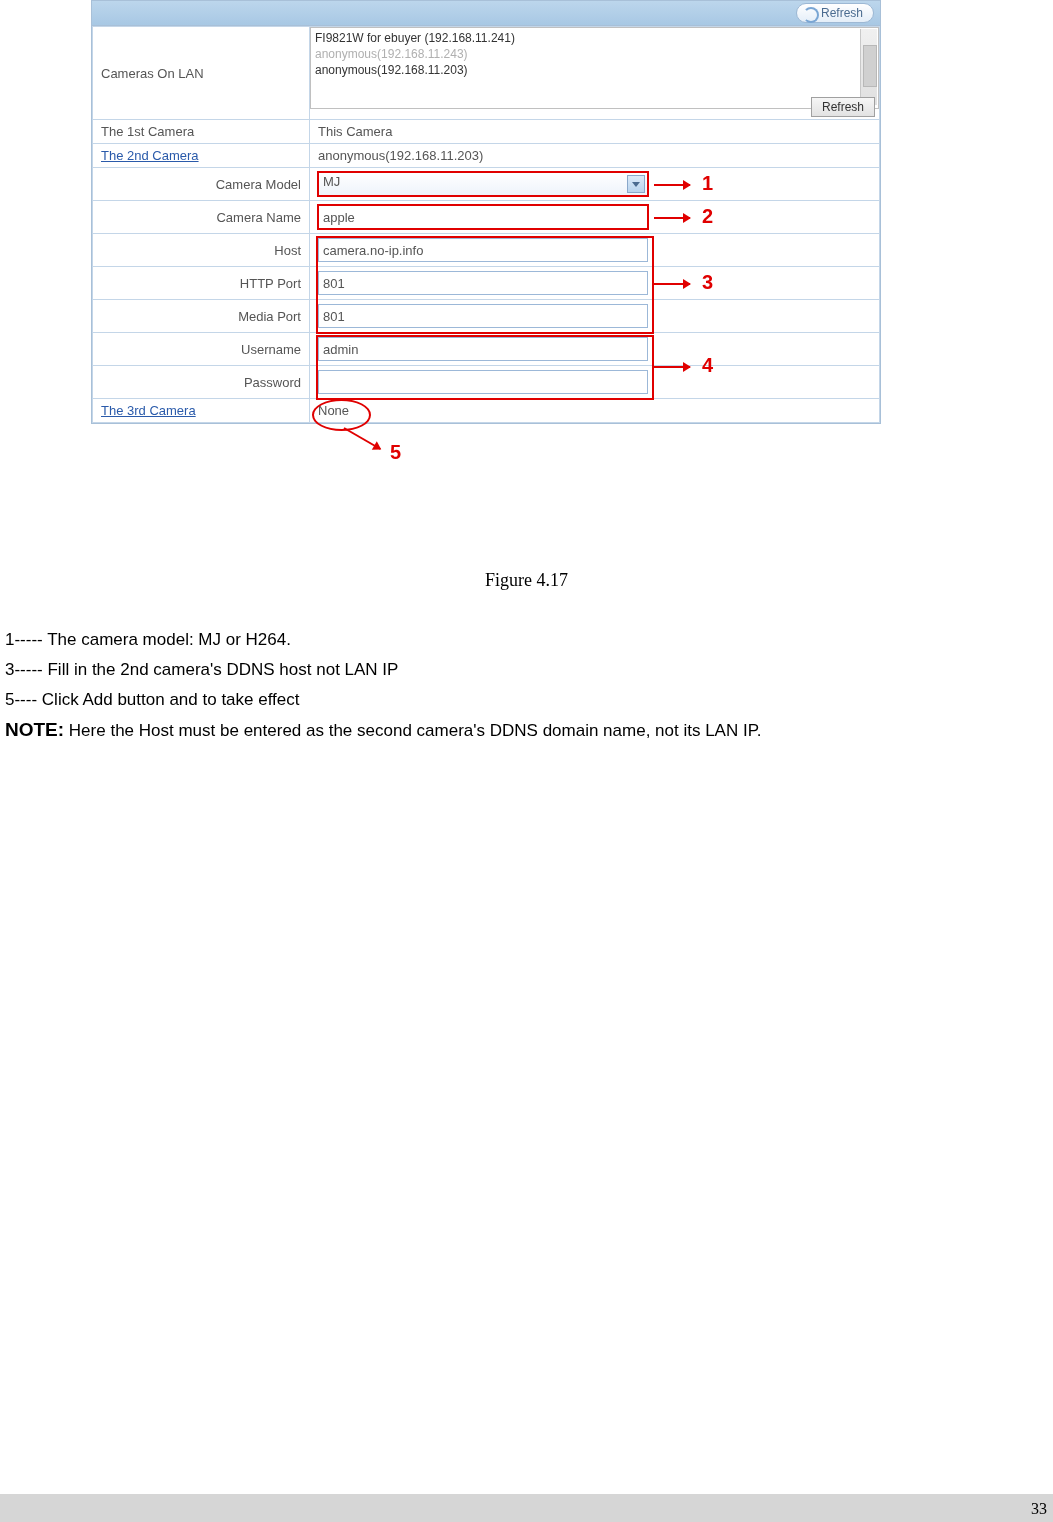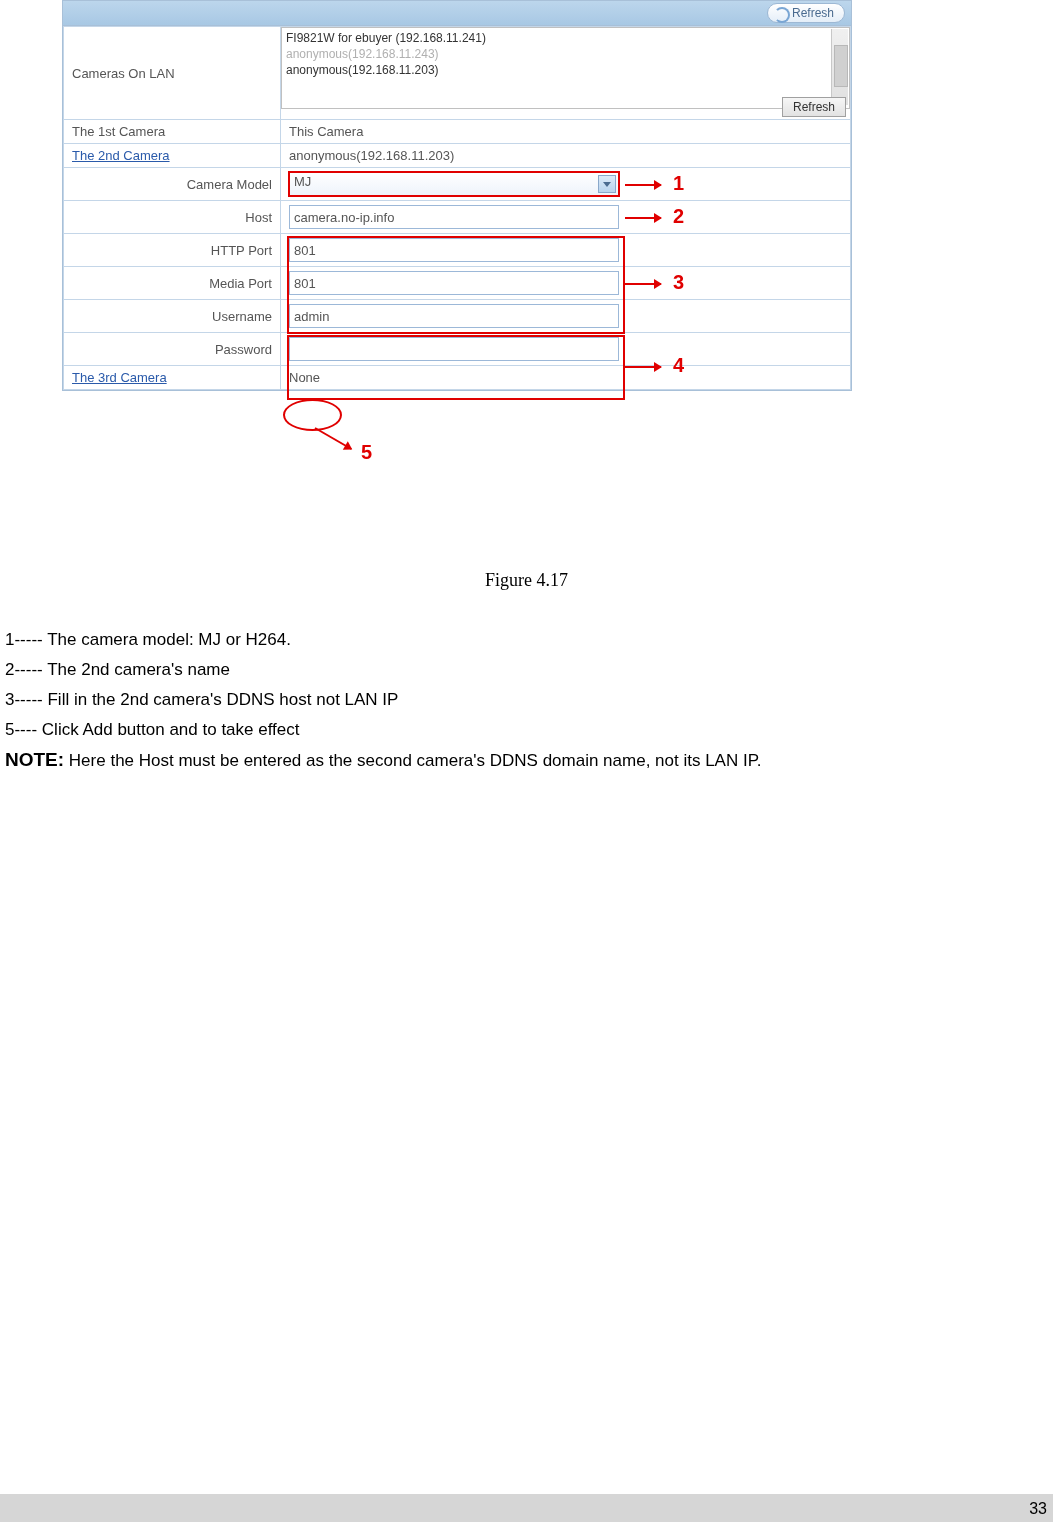--- a/index.html
+++ b/index.html
@@ -11,21 +11,21 @@
     background: #fff;
     width: 1053px;
   }
   .page {
     position: relative;
     width: 1053px;
     height: 1522px;
   }
   .figure-wrap {
     position: absolute;
-    left: 62px;
+    left: 91px;
     top: 0;
     width: 790px;
   }
   .panel {
     border: 1px solid #a8c0d8;
     background: #fff;
   }
   .topbar {
     height: 24px;
     background: linear-gradient(#bcd6ec, #a8c8e4);
@@ -202,21 +202,21 @@
   .footer-bar {
     position:absolute;
     left:0; bottom:0;
     width:100%; height:28px;
     background:#d6d6d6;
   }
   .page-num {
     position:absolute;
     right:6px;
     bottom:4px;
-    font-family:Liberation Sans, sans-serif;
+    font-family:Liberation Serif, serif;
     font-size:16px;
     color:#000;
   }
   
   .redbox {
     position:absolute;
     border:2px solid #e00000;
     pointer-events:none;
   }
 </style>
@@ -263,20 +263,26 @@
         <tr>
           <td class="sub-lbl">Camera Model</td>
           <td class="val">
             <div class="fld sel highlight-red" id="fld-model" style="position:relative;">
               <span>MJ</span>
               <span class="sel-arrow"></span>
             </div>
           </td>
         </tr>
         <tr>
+          <td class="sub-lbl">Camera Name</td>
+          <td class="val">
+            <input class="fld highlight-red" id="fld-name" value="apple" style="">
+          </td>
+        </tr>
+        <tr>
           <td class="sub-lbl">Host</td>
           <td class="val">
             <input class="fld" id="fld-host" value="camera.no-ip.info" style="">
           </td>
         </tr>
         <tr>
           <td class="sub-lbl">HTTP Port</td>
           <td class="val">
             <input class="fld" id="fld-http" value="801" style="">
           </td>
@@ -326,21 +332,20 @@
 
     <div class="arrow-diag" id="ar5" style="left: 253.016px; top: 427px; width: 42px; transform: rotate(30deg);"></div>
     <div class="callout" id="cn5" style="left: 299.016px; top: 441px;">5</div>
 
   </div>
 
   <div class="caption">Figure 4.17</div>
 
   <div class="legend">
     <div>1----- The camera model: MJ or H264.</div>
-    <div>2----- The 2nd camera's name</div>
     <div>3----- Fill in the 2nd camera's DDNS host not LAN IP</div>
     <div>5---- Click Add button and to take effect</div>
     <div>
       <span class="note-lbl">NOTE:</span><span> Here the Host must be entered as the second camera's DDNS domain name, not its LAN IP.</span>
     </div>
   </div>
 
   <div class="footer-bar"></div>
   <div class="page-num">33</div>
 

